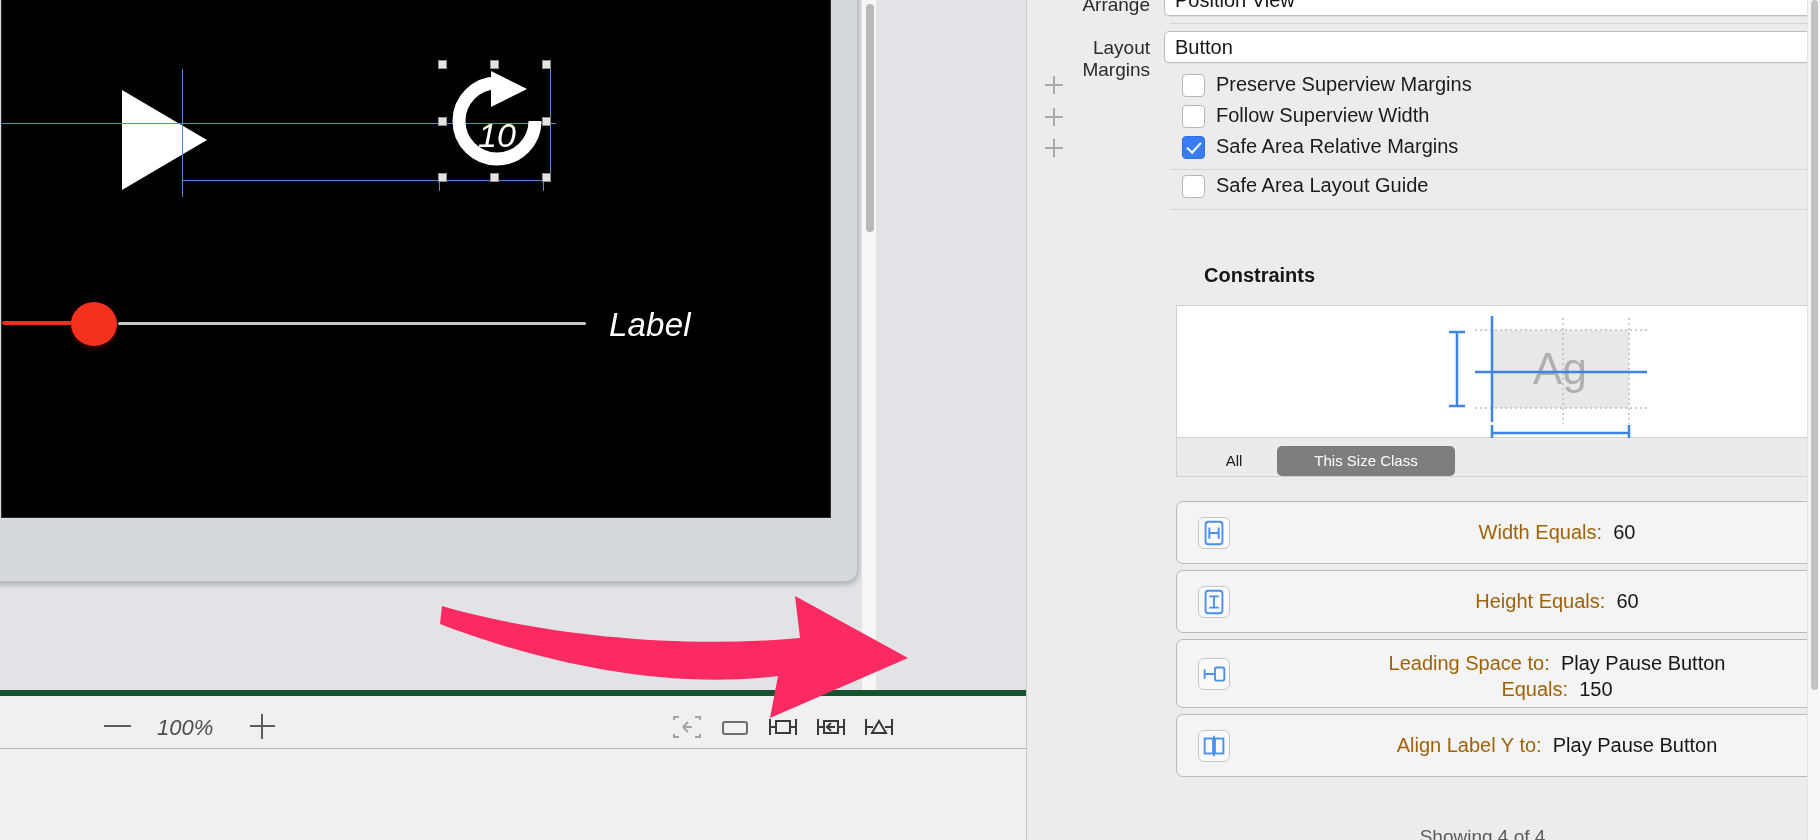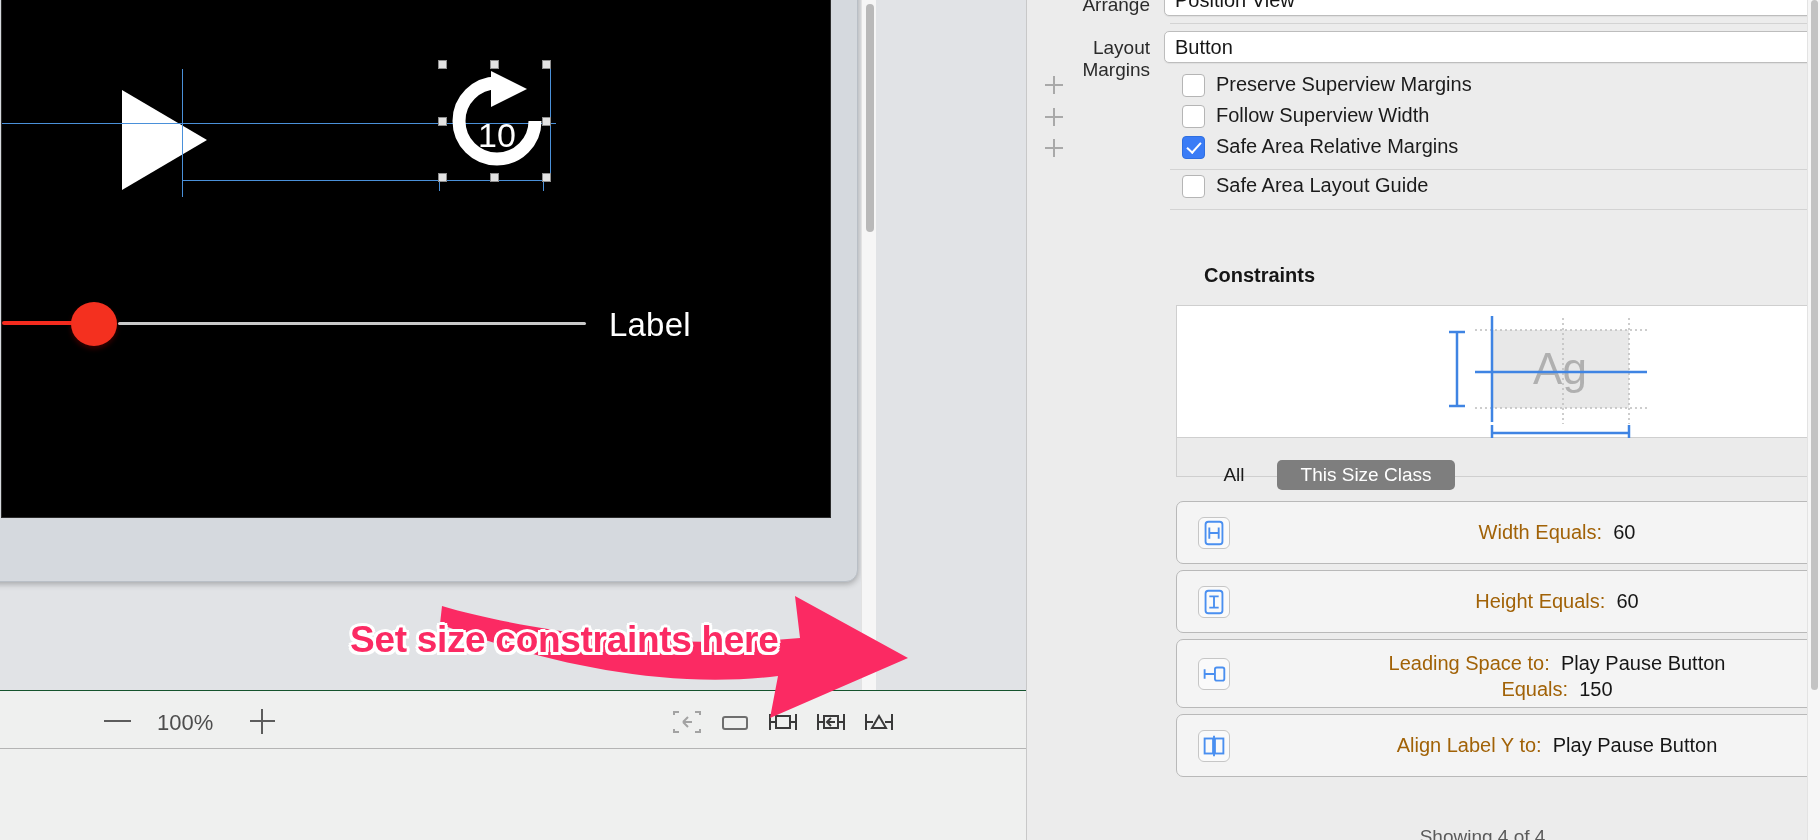--- a/index.html
+++ b/index.html
@@ -9,20 +9,21 @@
     font-family: "Liberation Sans", sans-serif;
     background: #ffffff;
     -webkit-font-smoothing: antialiased;
   }
   #root { position: relative; width: 1820px; height: 840px; }
 
   
   #canvas-pane {
     position: absolute; left: 0; top: 0; width: 1026px; height: 800px;
     background: #ececec;
+    font-style: italic;
   }
   #canvas-scroll-area {
     position: absolute; left: 0; top: 0; width: 1026px; height: 690px;
     background: #e1e3e6;
     overflow: hidden;
   }
   
   #scene-frame {
     position: absolute; left: -32px; top: -34px;
     width: 890px; height: 616px;
@@ -103,21 +104,21 @@
       -2.5px -2.5px 0 #fff, 2.5px -2.5px 0 #fff, -2.5px 2.5px 0 #fff, 2.5px 2.5px 0 #fff,
       -3px 0 0 #fff, 3px 0 0 #fff, 0 -3px 0 #fff, 0 3px 0 #fff;
     white-space: nowrap;
   }
   #annotation-arrow { position: absolute; left: 440px; top: 580px; width: 470px; height: 150px; }
 
   
   #zoom-bar {
     position: absolute; left: 0; top: 690px; width: 1026px; height: 59px;
     background: #eff0ef;
-    border-top: 1px solid #14532d;
+    border-top: 6px solid #14532d;
     border-bottom: 1px solid #b4b4b4;
   }
   #zoom-minus {
     position: absolute; left: 104px; top: 29px; width: 27px; height: 2px;
     background: #5c5c5c;
   }
   #zoom-value {
     position: absolute; left: 157px; top: 19px; font-size: 22px; color: #4d4d4d;
     font-family: "Liberation Sans", sans-serif;
   }
@@ -202,22 +203,22 @@
   }
   #constraints-widget {
     position: absolute; left: 149px; top: 305px; width: 762px; height: 133px;
     background: #fff; border: 1px solid #cfcfcf;
   }
   #constraints-segbar {
     position: absolute; left: 149px; top: 438px; width: 762px; height: 39px;
     background: #ebebeb; border: 1px solid #cfcfcf; border-top: none;
   }
   .segbtn {
-    position: absolute; top: 22px; height: 30px; border-radius: 5px;
-    font-size: 19px; line-height: 30px; text-align: center;
+    position: absolute; top: 8px; height: 30px; border-radius: 5px;
+    font-size: 15px; line-height: 30px; text-align: center;
     font-family: "Liberation Sans", sans-serif;
   }
   .segbtn.on { background: #7e7e7e; color: #fff; }
   .segbtn.off { color: #1b1b1b; }
 
   .crow {
     position: absolute; left: 149px; width: 762px;
     background: #f4f4f4; border: 1px solid #b9b9b9; border-radius: 7px;
   }
   .crow-icon {
@@ -325,21 +326,20 @@
       
       
       
       
       
     </div>
 
     <svg id="annotation-arrow" viewBox="0 0 470 150">
       <path d="M2 26 C 90 52, 230 70, 360 58 L 355 16 L 468 78 L 330 138 L 338 96 C 210 112, 78 74, 0 44 Z" fill="#fb2a63"></path>
     </svg>
-    <div id="annotation-text">Set size constraints here</div>
   </div>
 
   <div id="inspector">
     <div id="inspector-inner">
 
       <div class="insp-label" style="left:0px; top:-6px; width:123px;">Arrange</div>
       <div class="popup" style="left:137px; top:-16px; width:774px;">
         <div class="ptext">Position View</div>
 
       </div>

